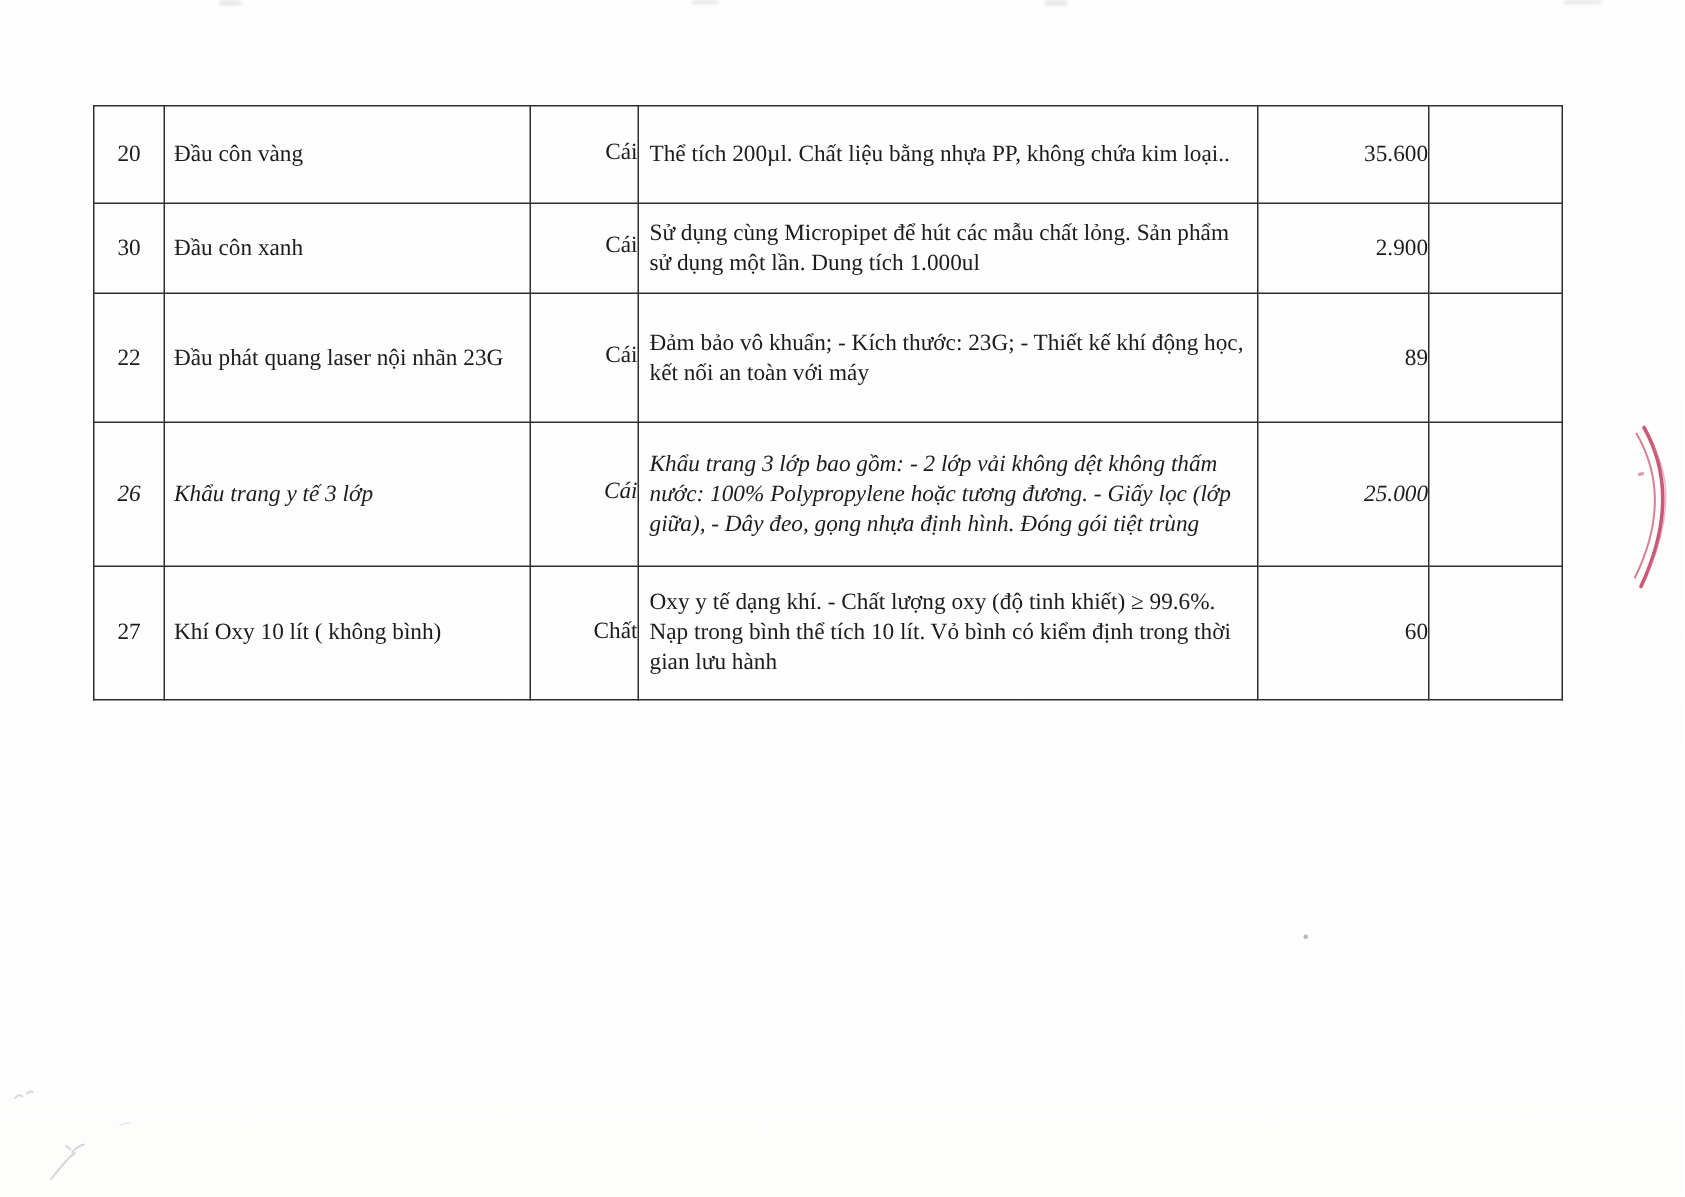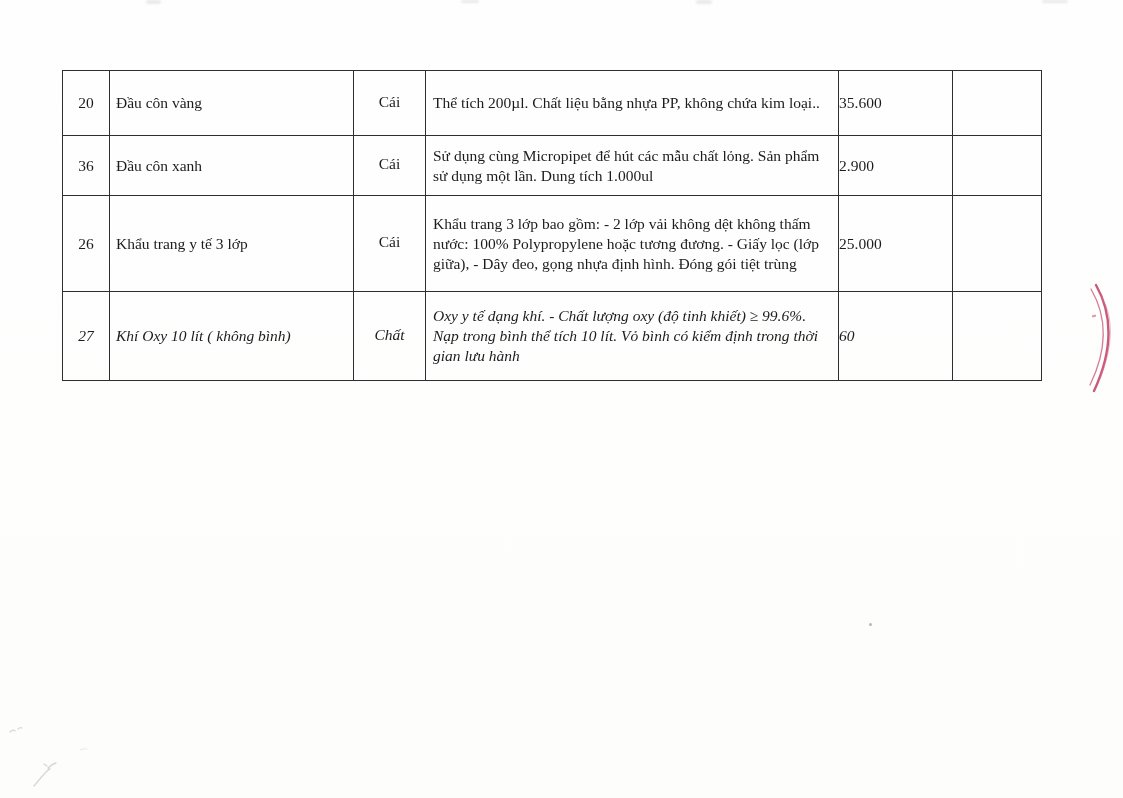--- a/index.html
+++ b/index.html
@@ -38,28 +38,28 @@
   col.w-desc  { width: 413px; }
   col.w-qty   { width: 114px; }
   col.w-blank { width: 89px; }
 
   tr.r0 td { height: 65px; }
   tr.r1 td { height: 60px; }
   tr.r2 td { height: 86px; }
   tr.r3 td { height: 63px; }
   tr.r4 td { height: 70px; }
   tr.r5 td { height: 92px; }
-  tr.r6 td { height: 96px; }
-  tr.r7 td { height: 89px; font-style: italic; }
+  tr.r6 td { height: 96px; font-style: italic; }
+  tr.r7 td { height: 89px; }
 
   td.c-stt  { text-align: center; }
   td.c-name { padding: 2px 2px 2px 6px; }
-  td.c-unit { vertical-align: bottom; text-align: center; padding-bottom: 3px; }
+  td.c-unit { vertical-align: bottom; text-align: right; padding-bottom: 3px; }
   td.c-desc { padding: 3px 5px 3px 7px; }
-  td.c-qty  { text-align: left; margin-top: 28px; }
+  td.c-qty  { text-align: right; margin-top: 28px; }
   td.c-blank{ }
 
   
   .stamp-arc {
     position: absolute;
     left: 1086px; top: 283px;
     width: 37px; height: 110px;
     pointer-events: none;
   }
 
@@ -113,25 +113,33 @@
     <tbody>
       <tr class="r0">
         <td class="c-stt">20</td>
         <td class="c-name">Đầu côn vàng</td>
         <td class="c-unit">Cái</td>
         <td class="c-desc">Thể tích 200µl. Chất liệu bằng nhựa PP, không chứa kim loại..</td>
         <td class="c-qty">35.600</td>
         <td class="c-blank"></td>
       </tr>
       <tr class="r1">
-        <td class="c-stt">36</td>
+        <td class="c-stt">30</td>
         <td class="c-name">Đầu côn xanh</td>
         <td class="c-unit">Cái</td>
         <td class="c-desc">Sử dụng cùng Micropipet để hút các mẫu chất lỏng. Sản phẩm sử dụng một lần. Dung tích 1.000ul</td>
         <td class="c-qty">2.900</td>
+        <td class="c-blank"></td>
+      </tr>
+      <tr class="r2">
+        <td class="c-stt">22</td>
+        <td class="c-name">Đầu phát quang laser nội nhãn 23G</td>
+        <td class="c-unit">Cái</td>
+        <td class="c-desc">Đảm bảo vô khuẩn; - Kích thước: 23G; - Thiết kế khí động học, kết nối an toàn với máy</td>
+        <td class="c-qty">89</td>
         <td class="c-blank"></td>
       </tr>
       <tr class="r6">
         <td class="c-stt">26</td>
         <td class="c-name">Khẩu trang y tế 3 lớp</td>
         <td class="c-unit">Cái</td>
         <td class="c-desc">Khẩu trang 3 lớp bao gồm: - 2 lớp vải không dệt không thấm nước: 100% Polypropylene hoặc tương đương. - Giấy lọc (lớp giữa), - Dây đeo, gọng nhựa định hình. Đóng gói tiệt trùng</td>
         <td class="c-qty">25.000</td>
         <td class="c-blank"></td>
       </tr>

